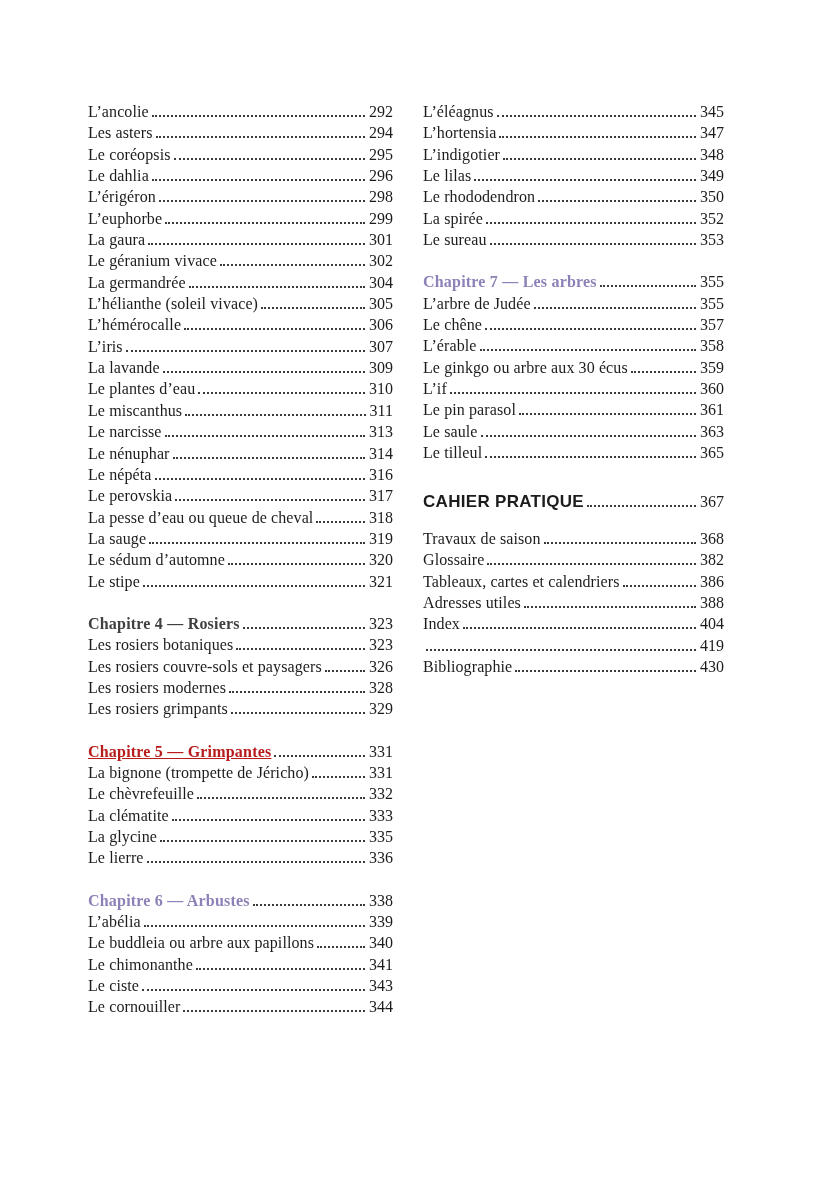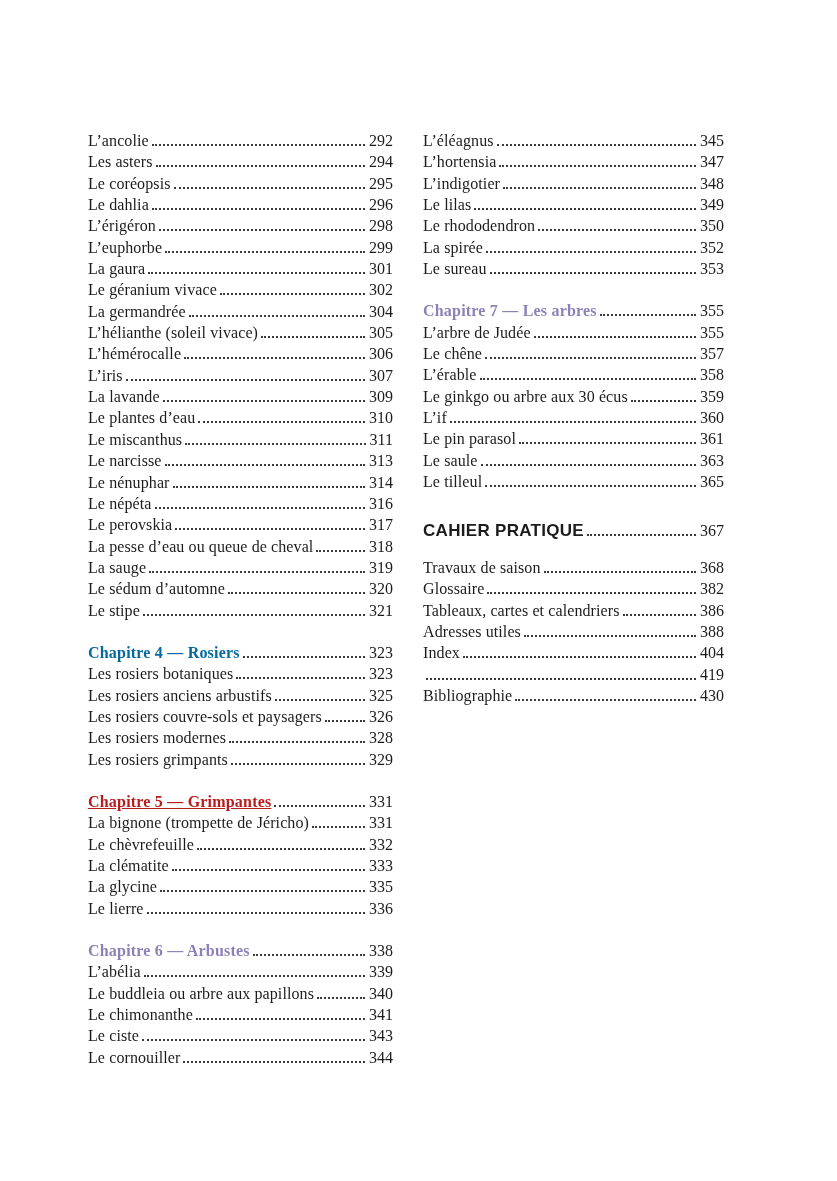--- a/index.html
+++ b/index.html
@@ -14,21 +14,20 @@
     background: #ffffff;
     box-sizing: border-box;
     padding: 101px 0 0 88px;
     font-family: "Liberation Serif", "DejaVu Serif", serif;
     color: #1c1c1c;
     overflow: hidden;
   }
   .toc-columns {
     display: flex;
     align-items: flex-start;
-    margin-top: 29px;
   }
   .toc-column {
     box-sizing: border-box;
   }
   .toc-column.left  { width: 305px; margin-right: 30px; }
   .toc-column.right { width: 301px; }
 
   .toc-section { margin: 0; }
   .toc-section.gap-before        { margin-top: 21px; }
   .toc-section.gap-before-large  { margin-top: 27px; }
@@ -185,33 +184,28 @@
             <span class="toc-page">320</span>
           </div>
           <div class="toc-row">
             <span class="toc-label">Le stipe</span>
             <span class="toc-dots"></span>
             <span class="toc-page">321</span>
           </div>
         </div>
         <div class="toc-section gap-before">
           <div class="toc-row chapter">
-            <span class="toc-label" style="color: #0369a1;">Chapitre 4 — Rosiers</span>
+            <span class="toc-label" style="color: #404040;">Chapitre 4 — Rosiers</span>
             <span class="toc-dots"></span>
             <span class="toc-page">323</span>
           </div>
           <div class="toc-row">
             <span class="toc-label">Les rosiers botaniques</span>
             <span class="toc-dots"></span>
             <span class="toc-page">323</span>
-          </div>
-          <div class="toc-row">
-            <span class="toc-label">Les rosiers anciens arbustifs</span>
-            <span class="toc-dots"></span>
-            <span class="toc-page">325</span>
           </div>
           <div class="toc-row">
             <span class="toc-label">Les rosiers couvre-sols et paysagers</span>
             <span class="toc-dots"></span>
             <span class="toc-page">326</span>
           </div>
           <div class="toc-row">
             <span class="toc-label">Les rosiers modernes</span>
             <span class="toc-dots"></span>
             <span class="toc-page">328</span>

